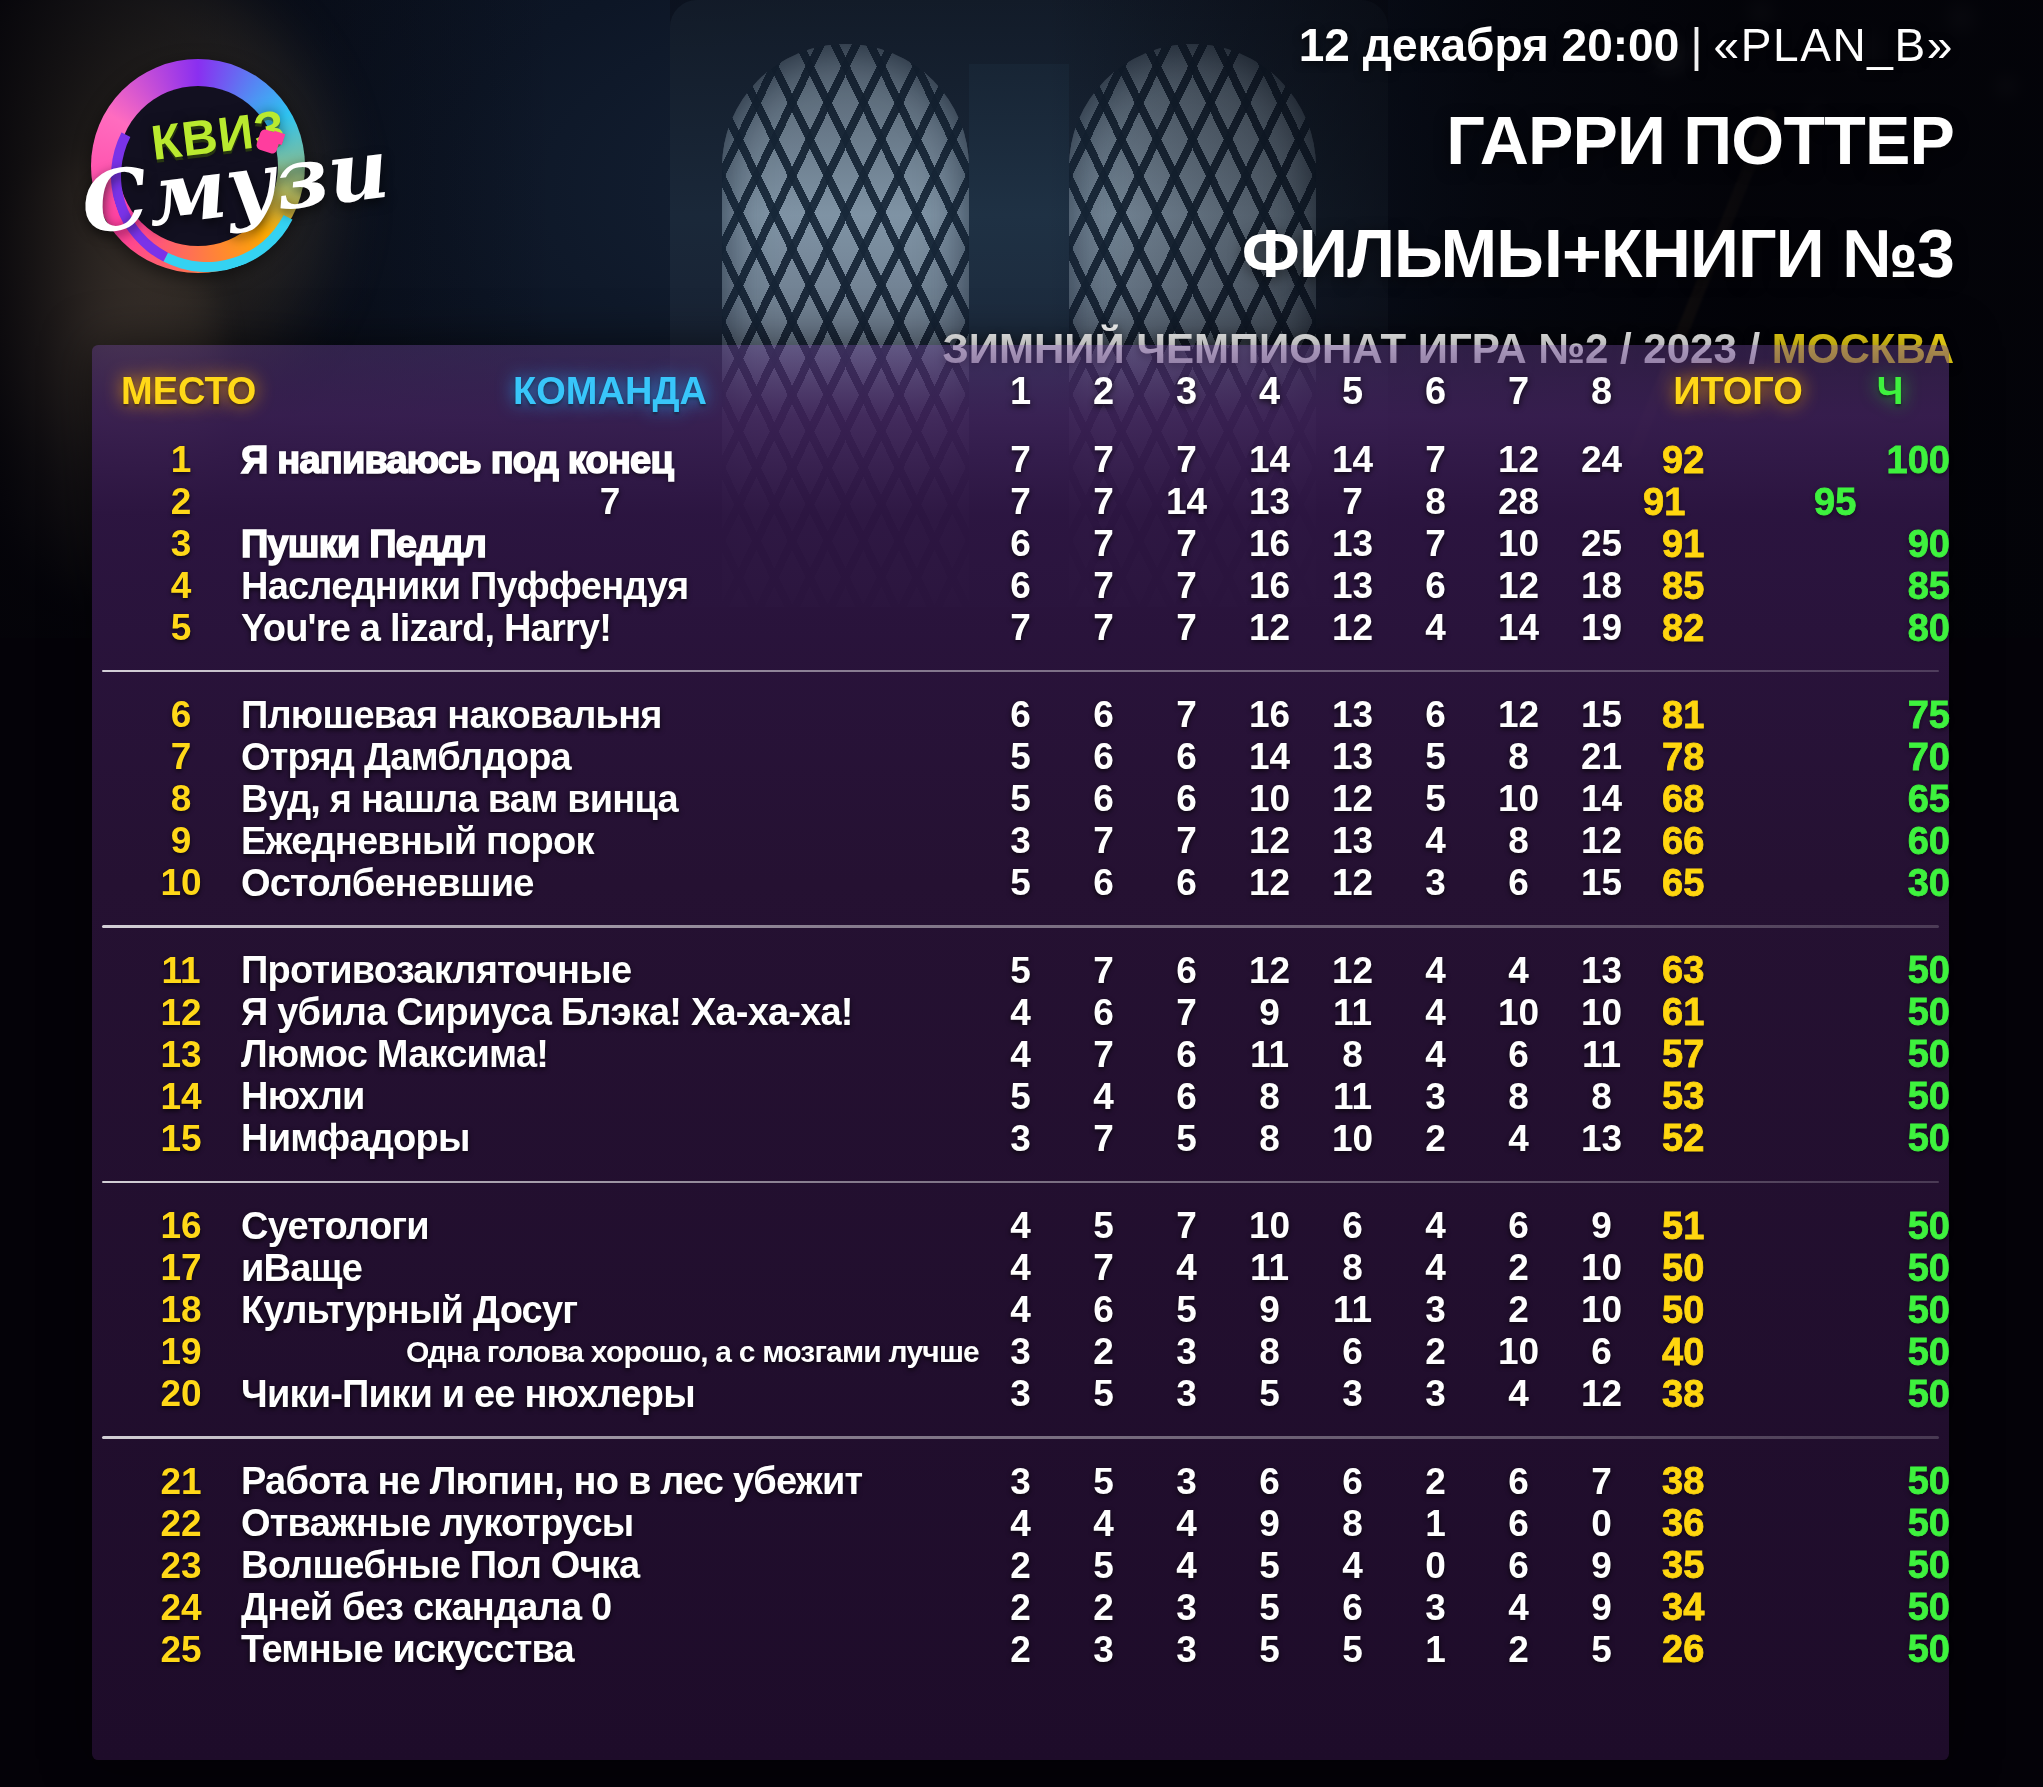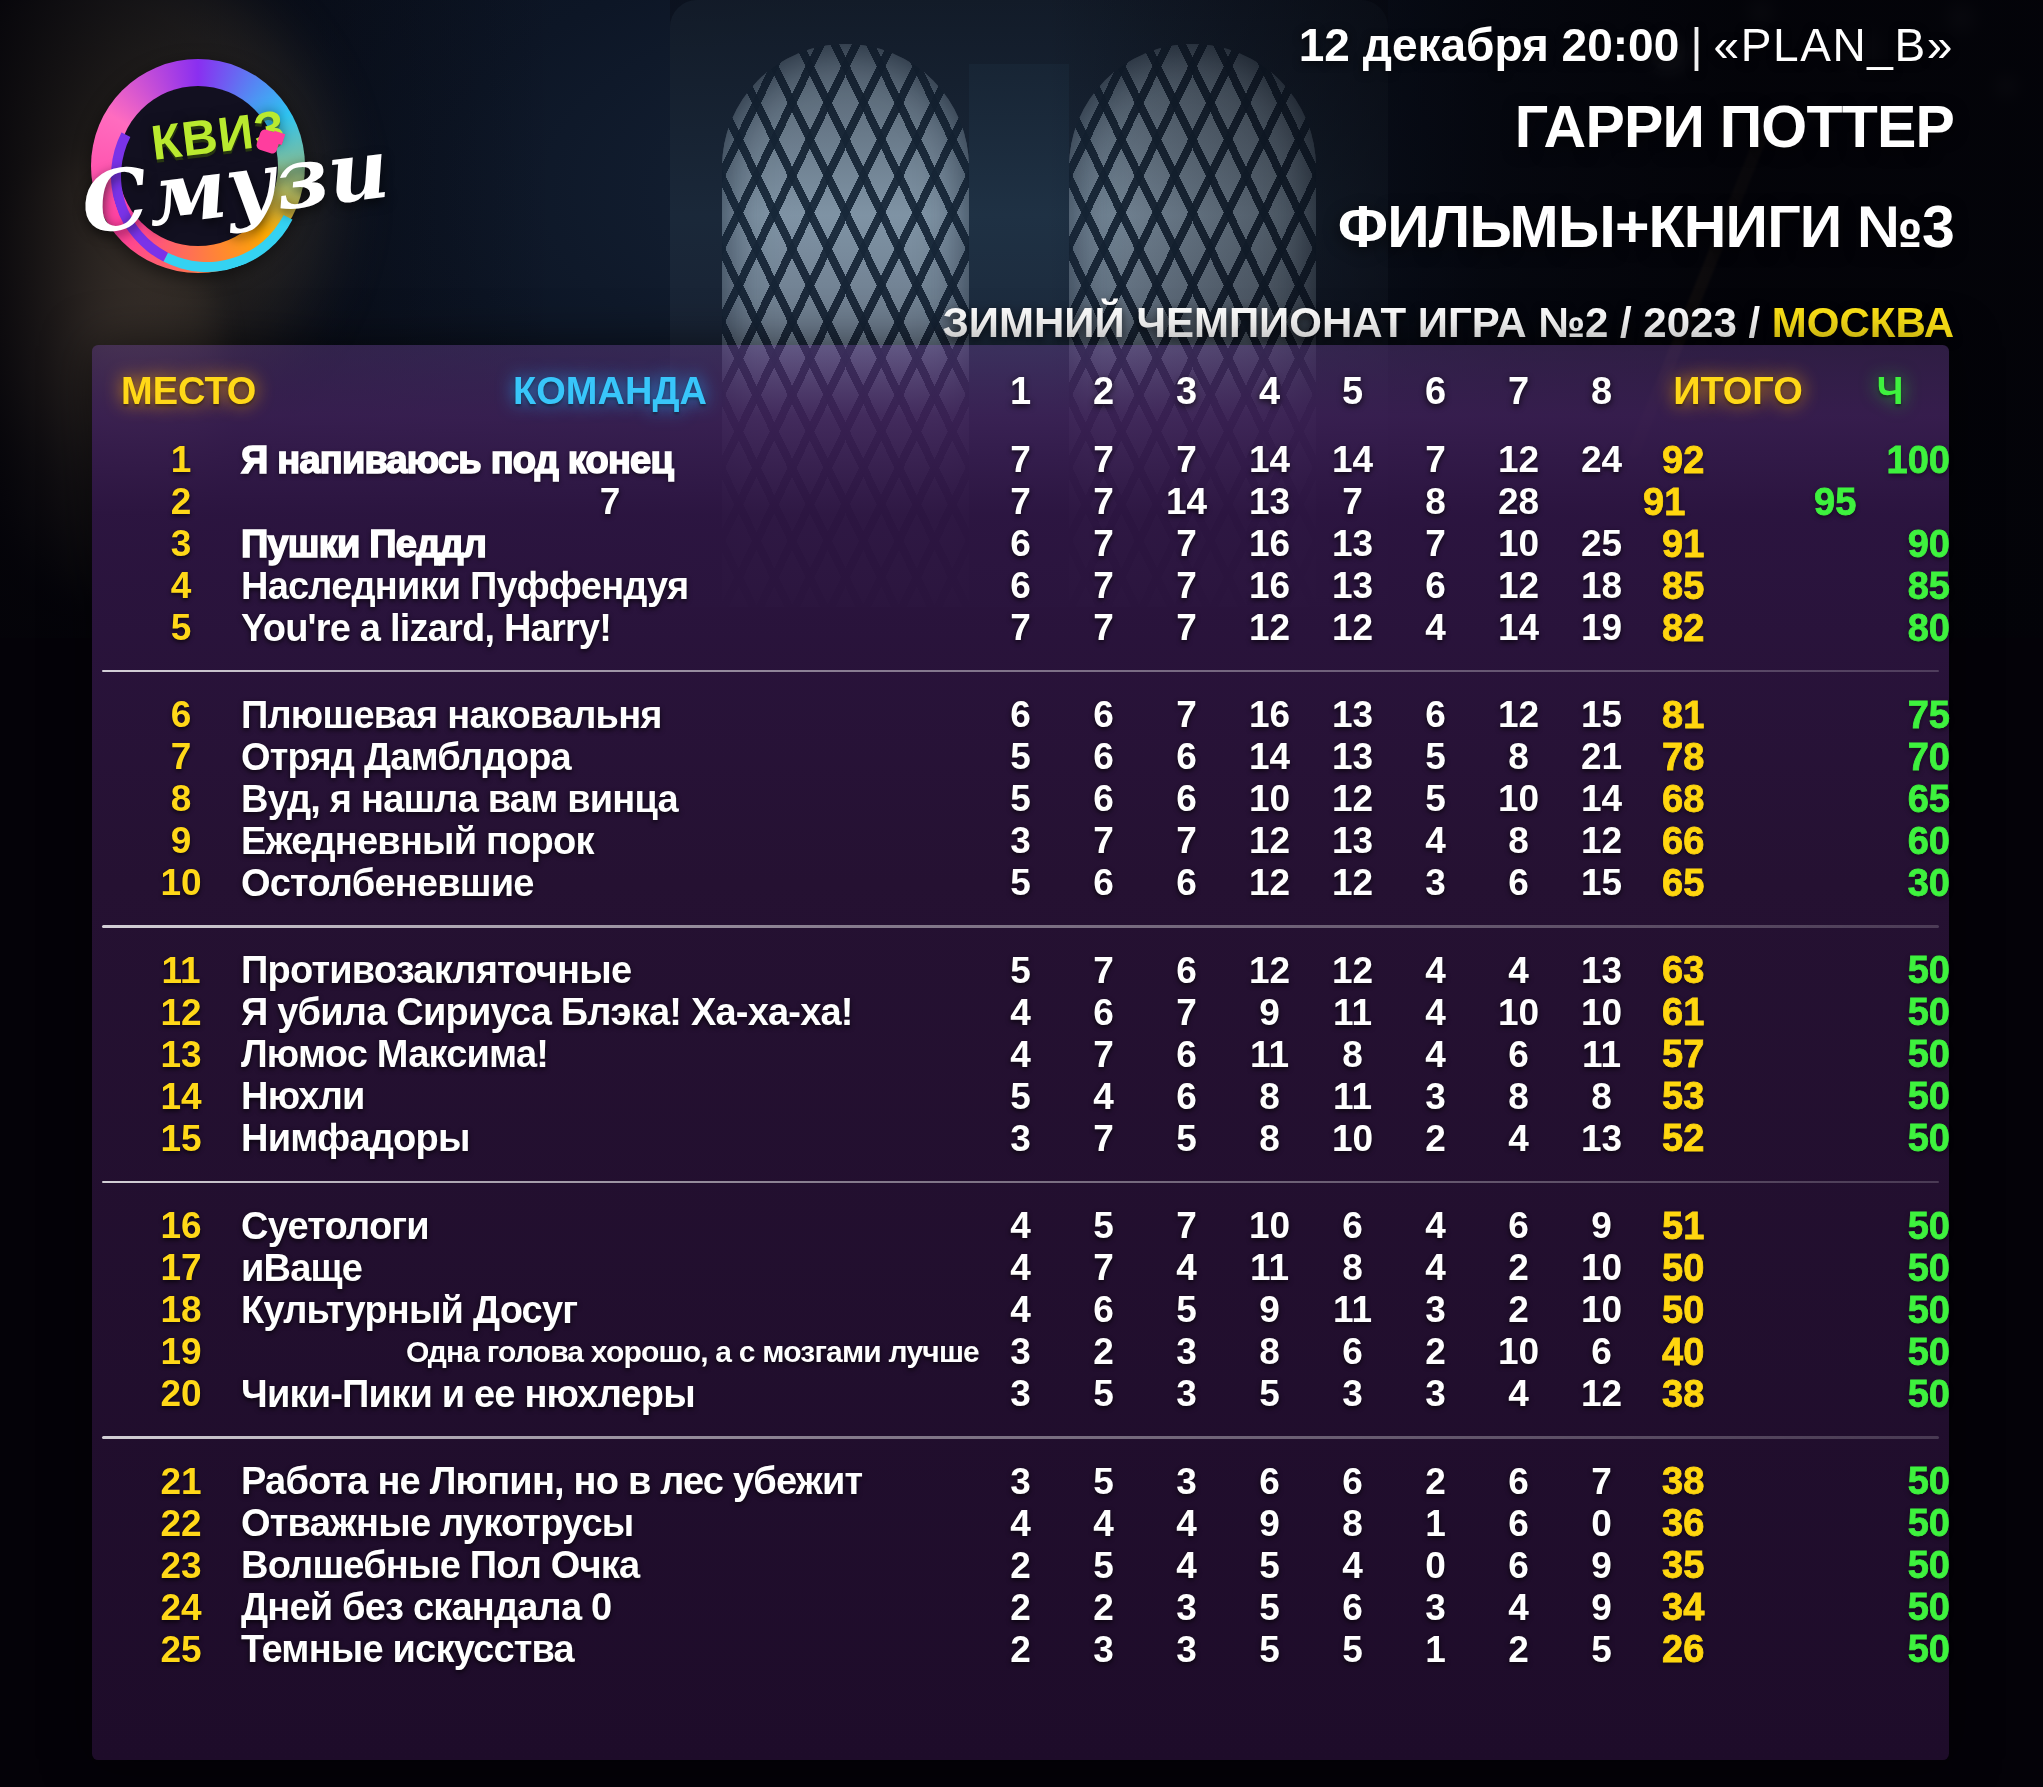--- a/index.html
+++ b/index.html
@@ -62,22 +62,22 @@
     transform:rotate(18deg);box-shadow:8px -6.4px 0 -4.8px #ff3d9e;}
   .logo .smuzi{position:absolute;left:8px;top:83px;font-family:"DejaVu Serif", serif;font-style:italic;
     font-weight:bold;font-size:83px;color:#ffffff;transform:rotate(-7deg);
     text-shadow:0 4px 11.2px rgba(0,0,0,.65);}
   
   .titles{position:absolute;top:0;right:89px;text-align:right;color:#fff;}
   .date-line{margin-top:17.6px;font-size:46px;font-weight:bold;letter-spacing:0px;
     text-shadow:0 2.4px 8px rgba(0,0,0,.7);white-space:nowrap;}
   .date-line .pipe{font-weight:normal;opacity:.95;margin:0 11.2px;}
   .date-line .venue{font-weight:normal;letter-spacing:1.6px;}
-  .big-title{font-size:59px;line-height:89px;font-weight:900;letter-spacing:-0.8px;
-    text-shadow:0 4px 14.4px rgba(0,0,0,.6);margin-top:11px;white-space:nowrap;}
+  .big-title{font-size:68px;line-height:89px;font-weight:900;letter-spacing:-0.8px;
+    text-shadow:0 4px 14.4px rgba(0,0,0,.6);margin-top:24px;white-space:nowrap;}
   .subtitle{margin-top:27px;font-size:42px;font-weight:900;letter-spacing:0;
     text-shadow:0 3.2px 9.6px rgba(0,0,0,.7);white-space:nowrap;}
   .subtitle .city{color:#ffe416;}
   
   .panel{position:absolute;left:92px;top:345px;width:1857px;height:1415px;border-radius:6.4px;
     background:linear-gradient(180deg, rgba(90,56,126,.50) 0%, rgba(62,33,88,.86) 5%,
       rgba(45,21,66,.95) 12%, #251132 38%, #1e0c2a 100%);
     box-shadow:0 0 48px rgba(0,0,0,.55);}
   .grid-row{display:grid;
     grid-template-columns:120px 738px repeat(8,83px) 19px 152px 16px 120px;

